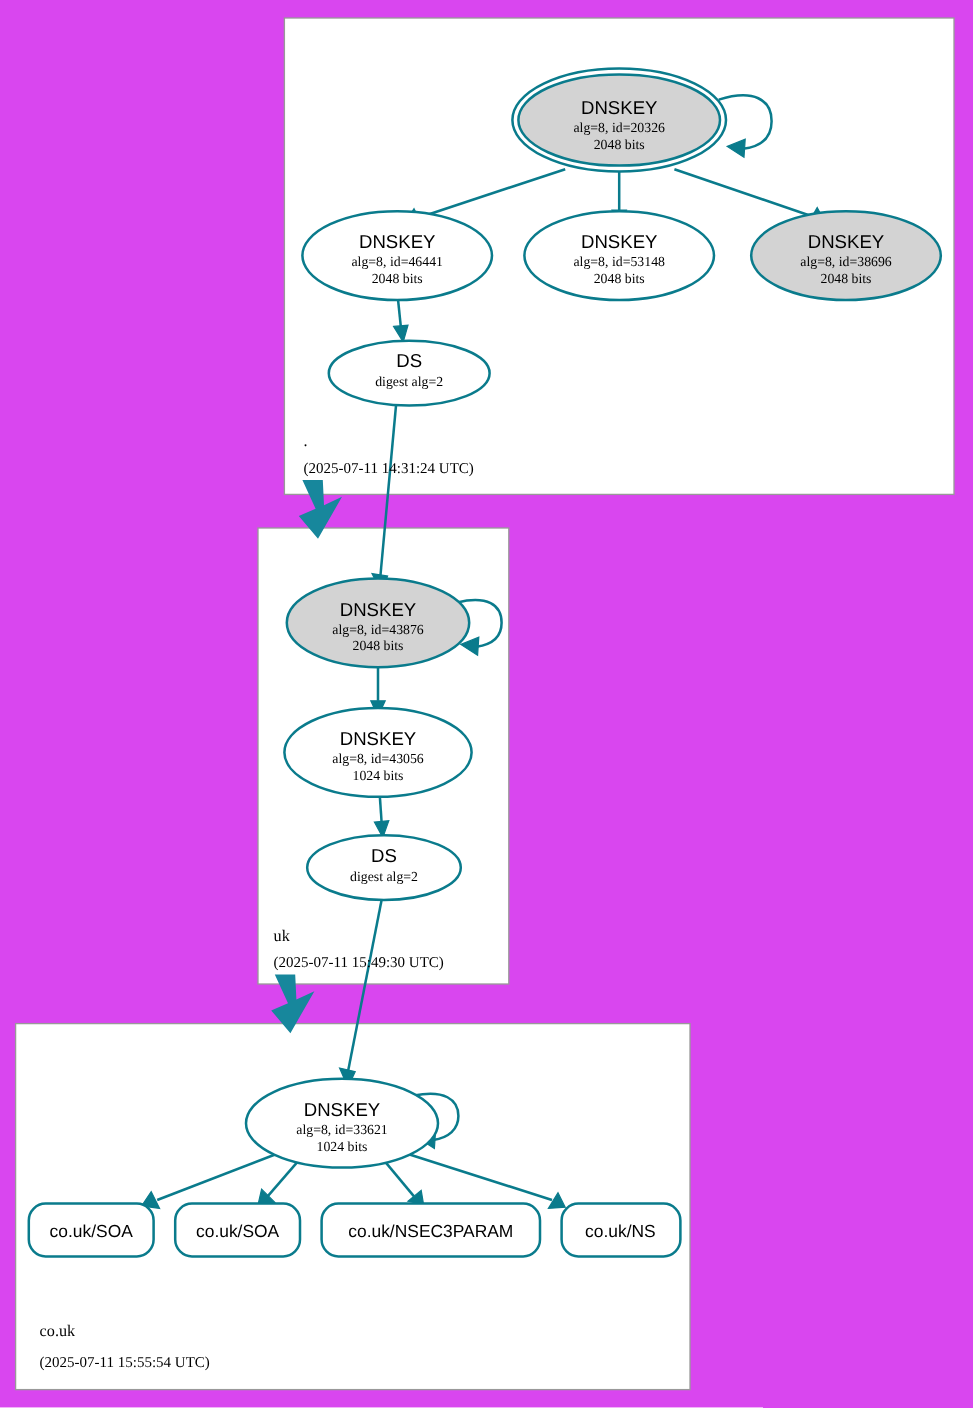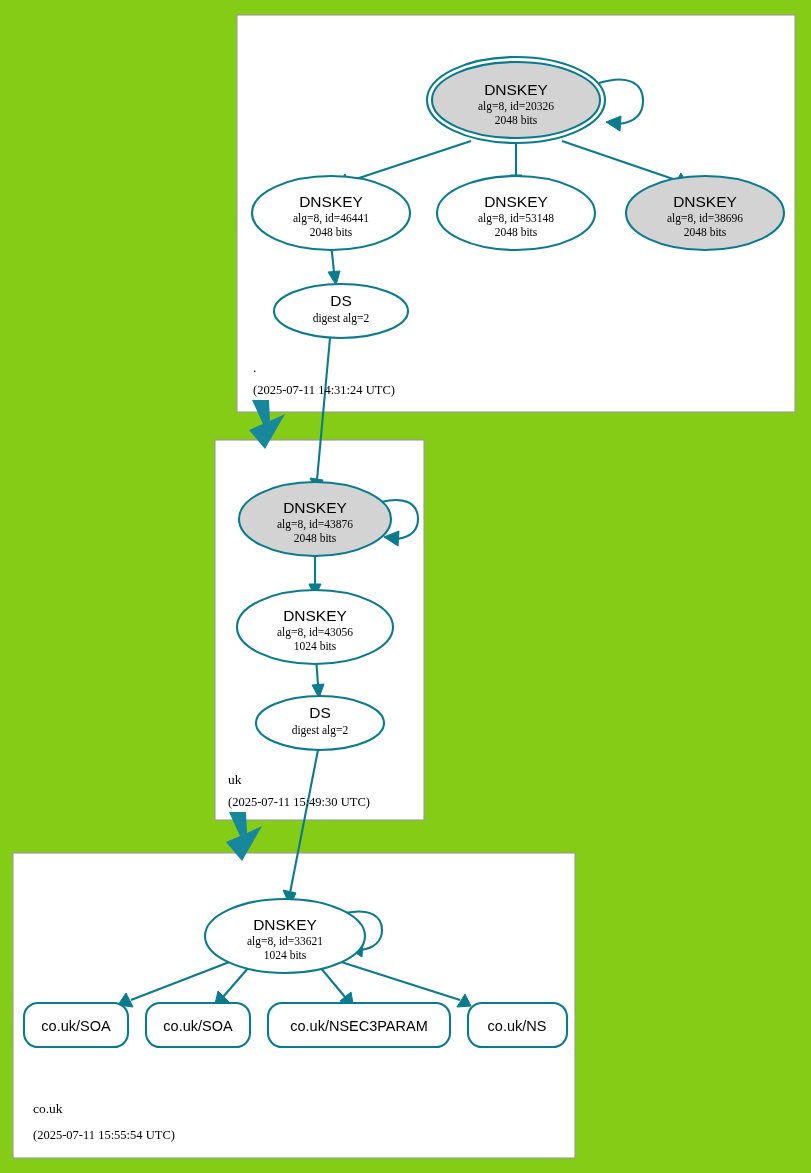--- a/index.html
+++ b/index.html
@@ -8,21 +8,21 @@
     padding: 0;
     background: #ffffff;
   }
   body {
     font-family: "Liberation Sans", sans-serif;
   }
   #canvas {
     position: relative;
     width: 811px;
     height: 1173px;
-    background: #84cc16;
+    background: #d946ef;
     overflow: hidden;
   }
   svg.graph {
     position: absolute;
     left: 0;
     top: 0;
     width: 811px;
     height: 1173px;
     display: block;
   }

